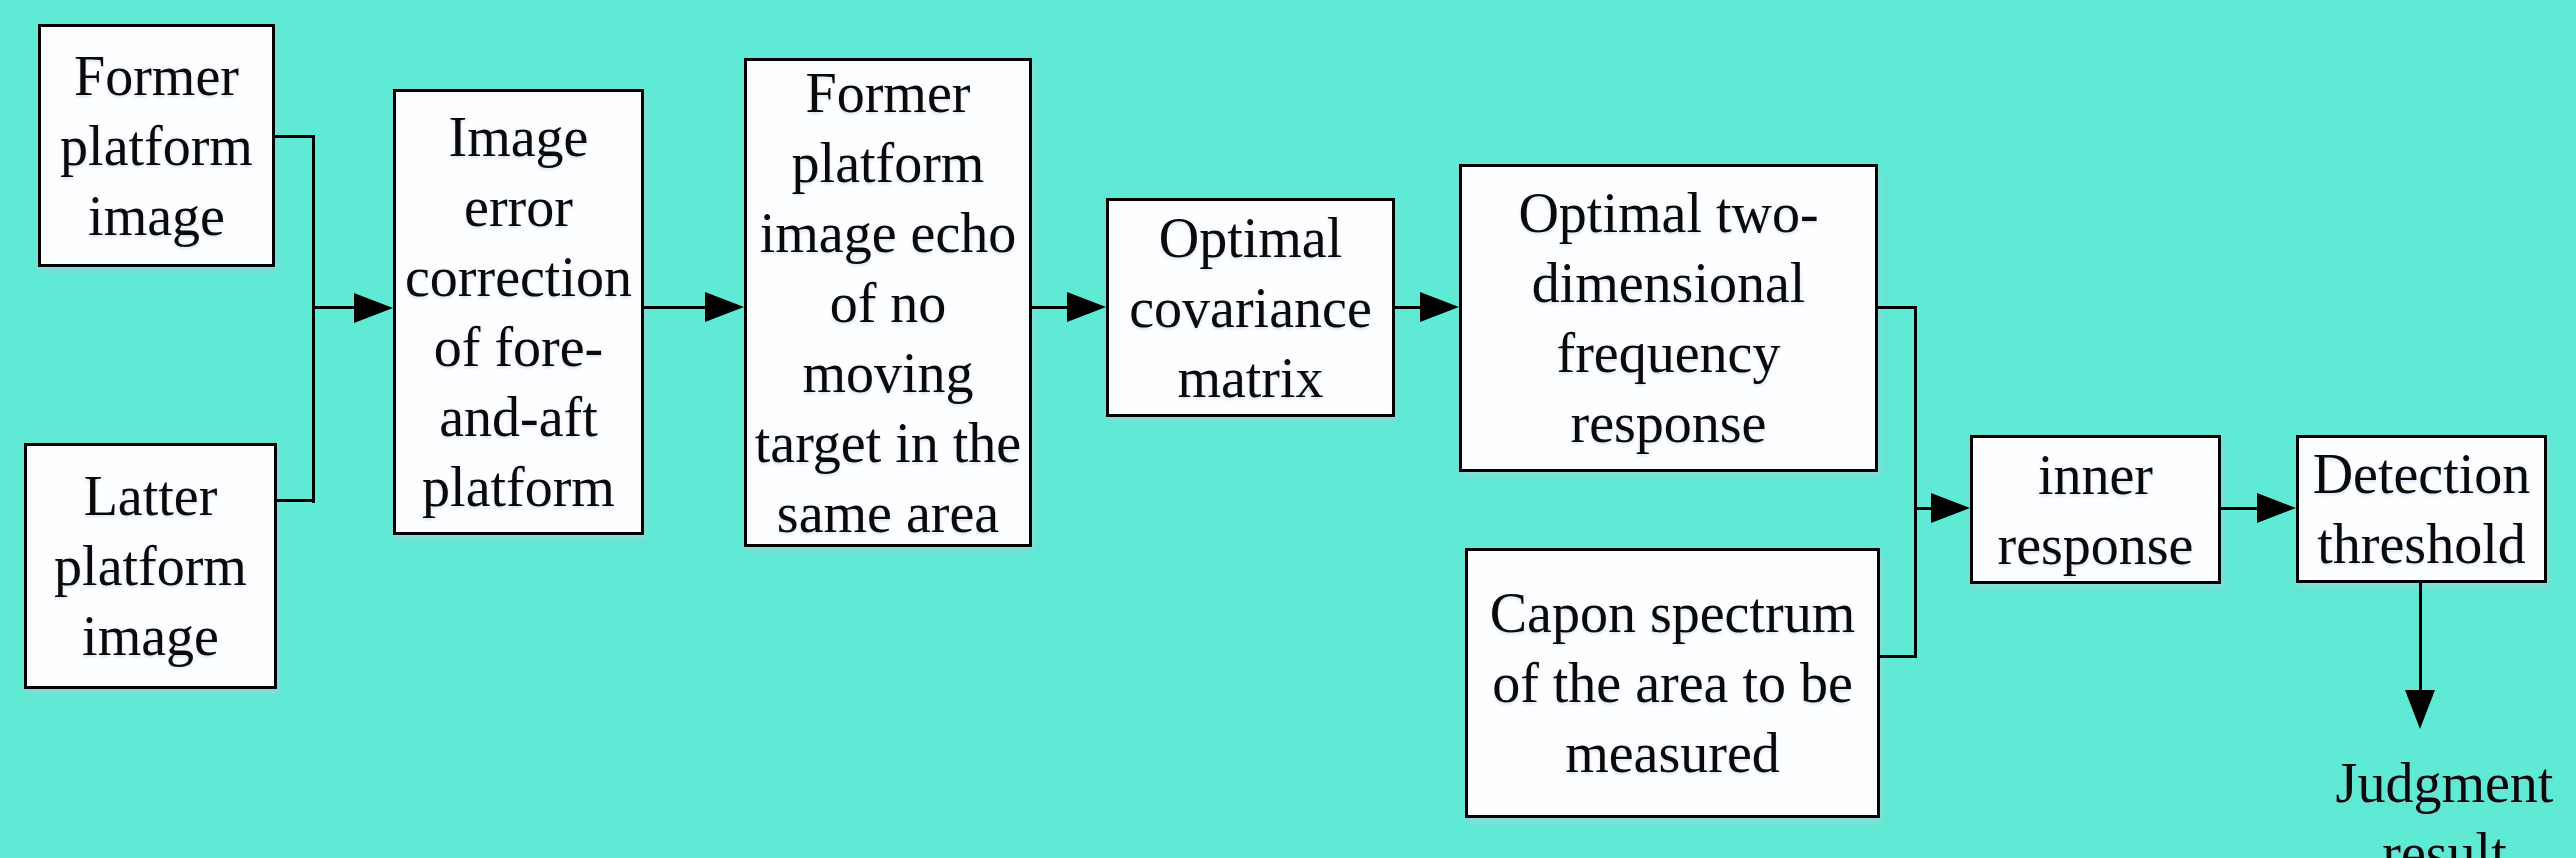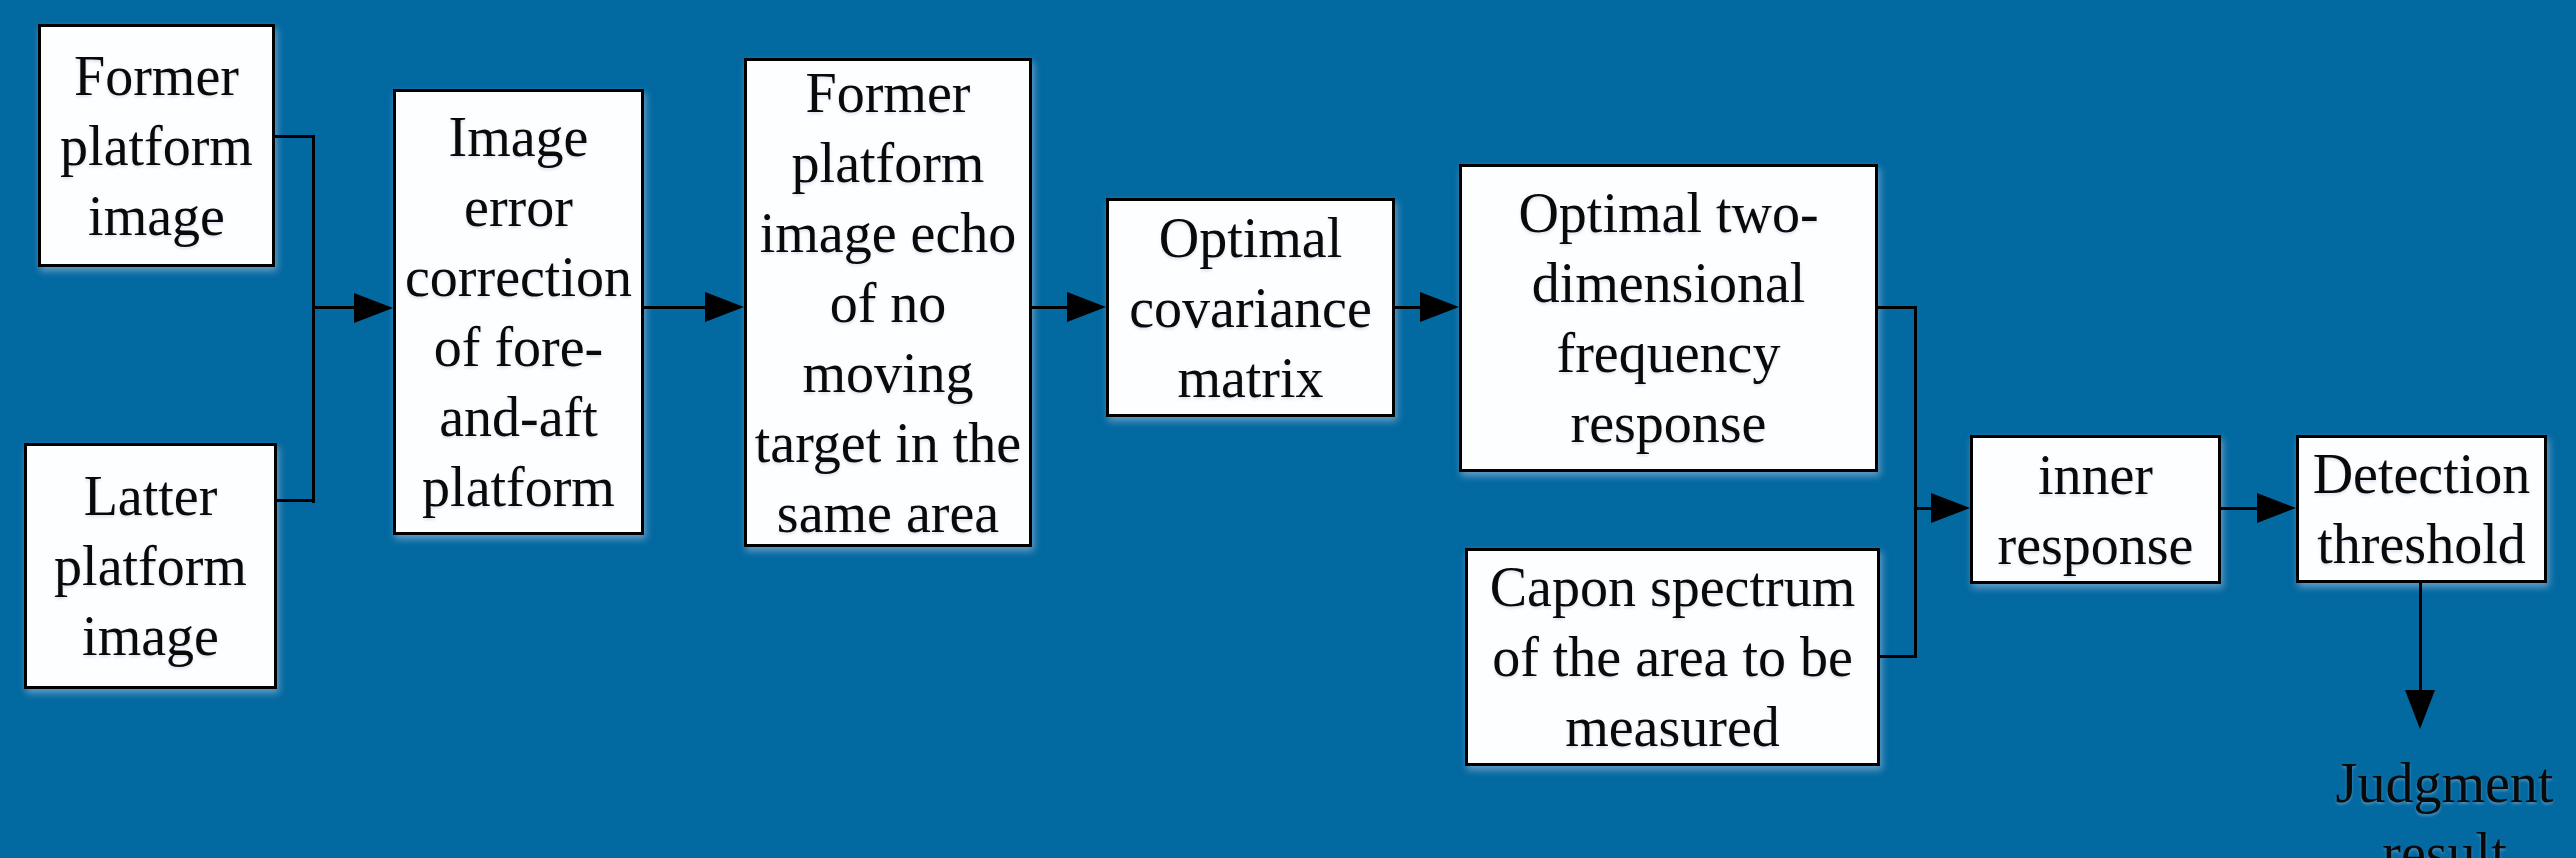--- a/index.html
+++ b/index.html
@@ -1,19 +1,19 @@
 <!DOCTYPE html>
 <html style="font-size:11.6px"><head>
 <meta charset="utf-8">
 <style>
   html,body { margin:0; padding:0; background:#ffffff; }
   .canvas {
     position:relative;
     width:2576px; height:858px;
-    background:#0369a1;
+    background:#5eead4;
     font-family:"Liberation Serif","DejaVu Serif",serif;
     color:#0a0a0a;
     overflow:hidden;
   }
   .node {
     position:absolute;
     box-sizing:border-box;
     border:3.6px solid #000000;
     background:#fdfeff;
     display:flex; align-items:center; justify-content:center;
@@ -48,21 +48,21 @@
     border-top:39px solid #000000;
   }
 
   
   #n-former   { left:38px;   top:24px;  width:237px; height:243px; }
   #n-latter   { left:24px;   top:397px; width:253px; height:246px;margin-top:46px; }
   #n-correct  { left:393px;  top:89px; width:251px; height:446px; }
   #n-echo     { left:744px; top:58px;  width:288px; height:489px; }
   #n-clutter  { left:1106px; top:198px; width:289px; height:219px; }
   #n-optimal  { left:1459px; top:164px; width:419px; height:308px; }
-  #n-capon    { left:1465px; top:548px; width:415px; height:218px; }
+  #n-capon    { left:1465px; top:548px; width:415px; height:270px; }
   #n-inner    { left:1970px; top:435px; width:251px; height:149px; }
   #n-detect   { left:2296px; top:435px; width:251px; height:148px;font-family:Liberation Serif, serif; }
   #n-judgment { left:2317px; top:708px; width:255px;margin-top:40px; }
 </style>
 </head>
 <body>
 
 <div class="canvas">
 
   <div class="node" id="n-former">Former

